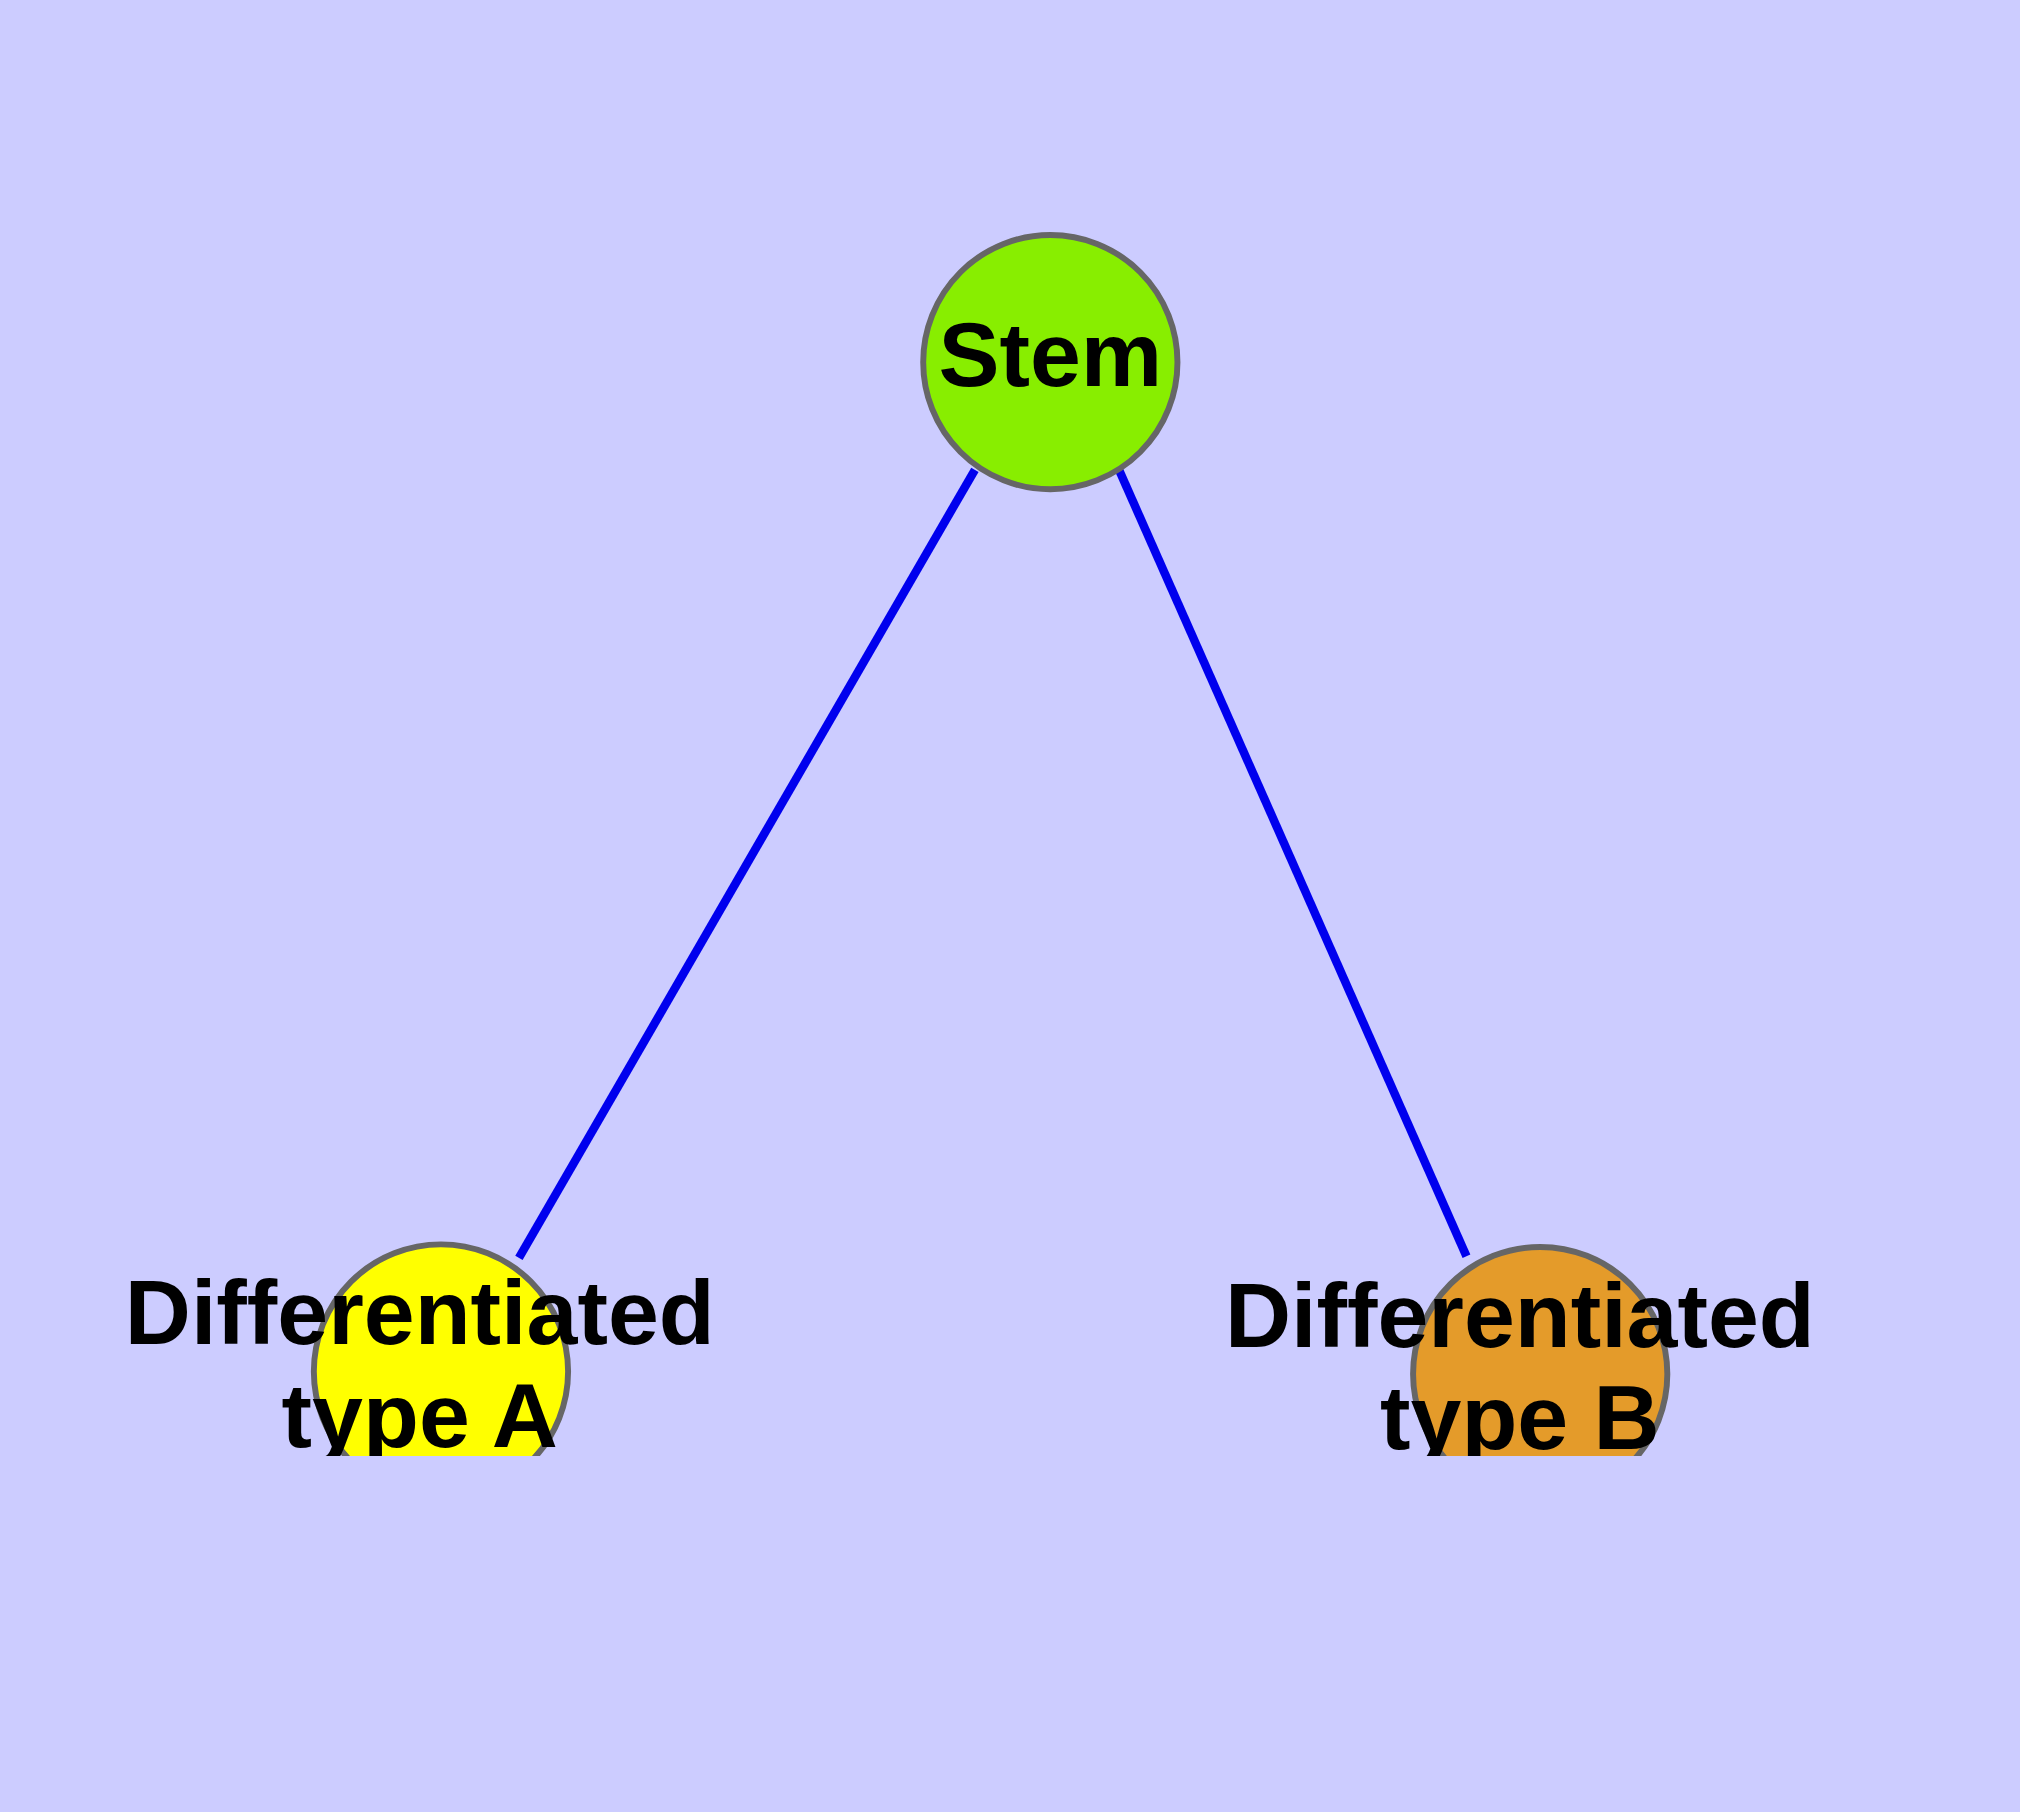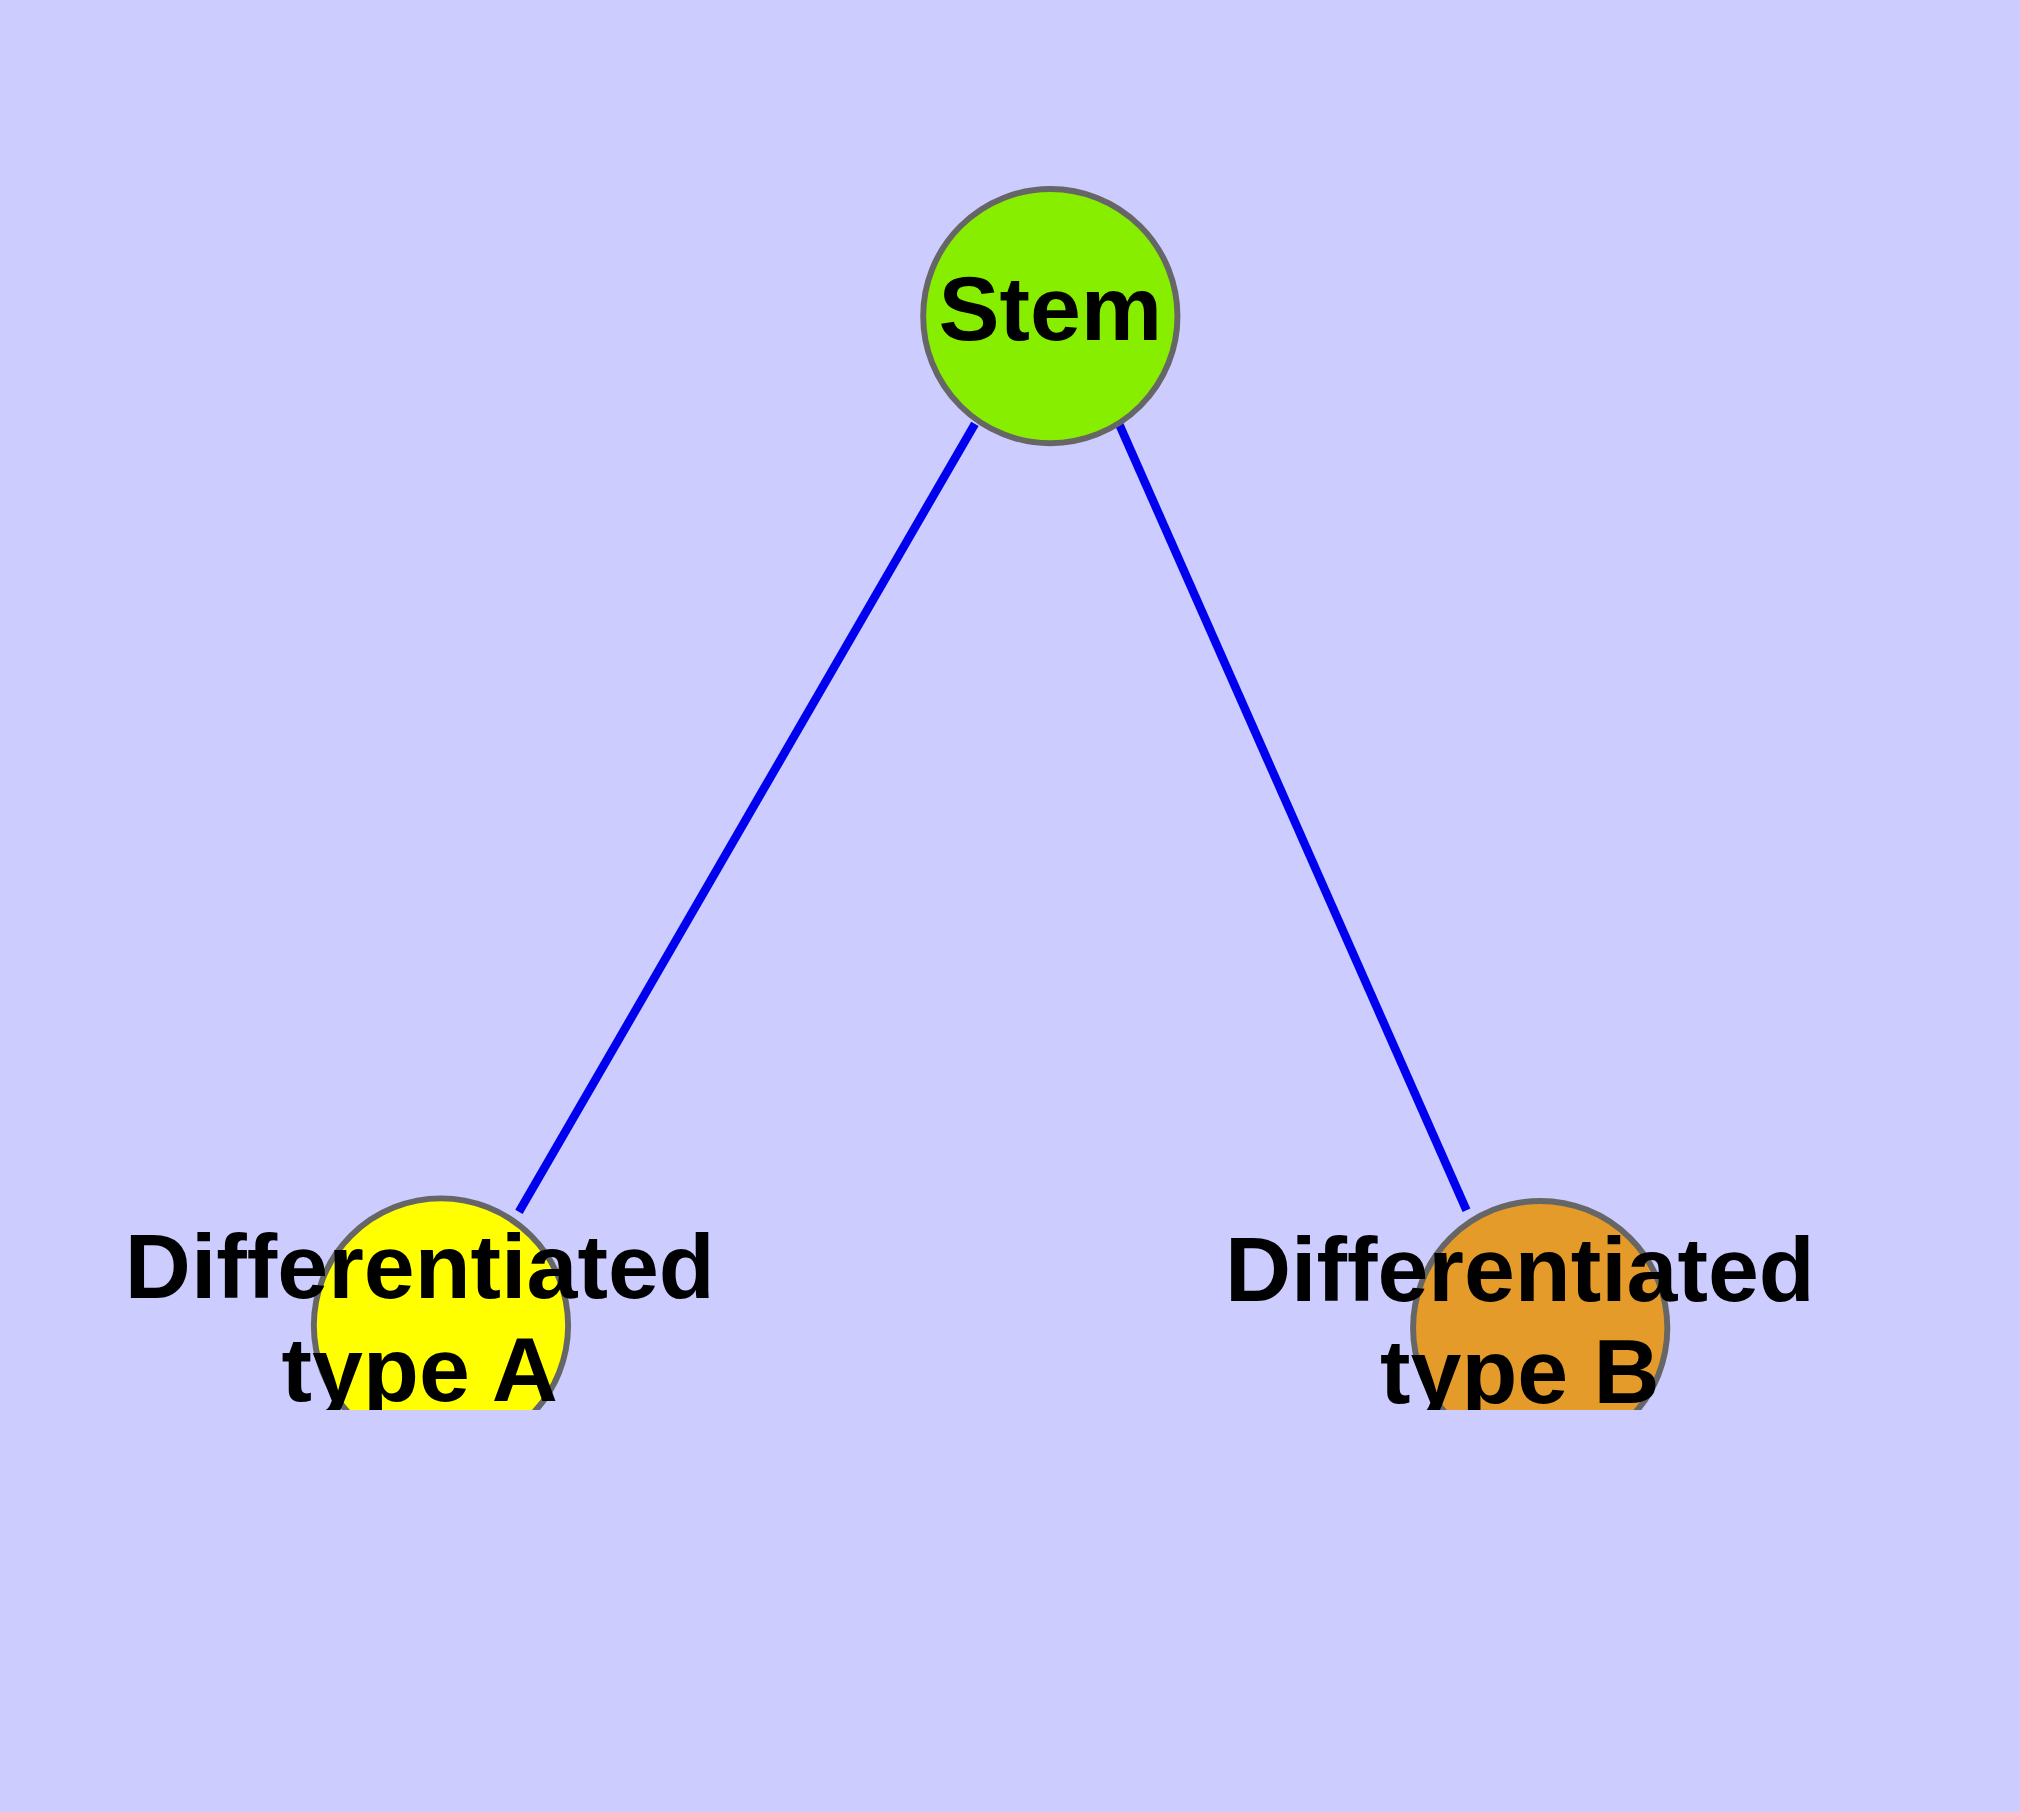--- a/index.html
+++ b/index.html
@@ -10,20 +10,21 @@
   }
   body {
     font-family: "Liberation Sans", sans-serif;
   }
   #canvas {
     position: relative;
     width: 2021px;
     height: 1410px;
     background: #ccccff;
     overflow: hidden;
+    margin-top: 46px;
   }
   #graph-svg {
     position: absolute;
     left: 0;
     top: 0;
     width: 2021px;
     height: 1812px;
   }
   .node-label {
     font-family: "Liberation Sans", sans-serif;

